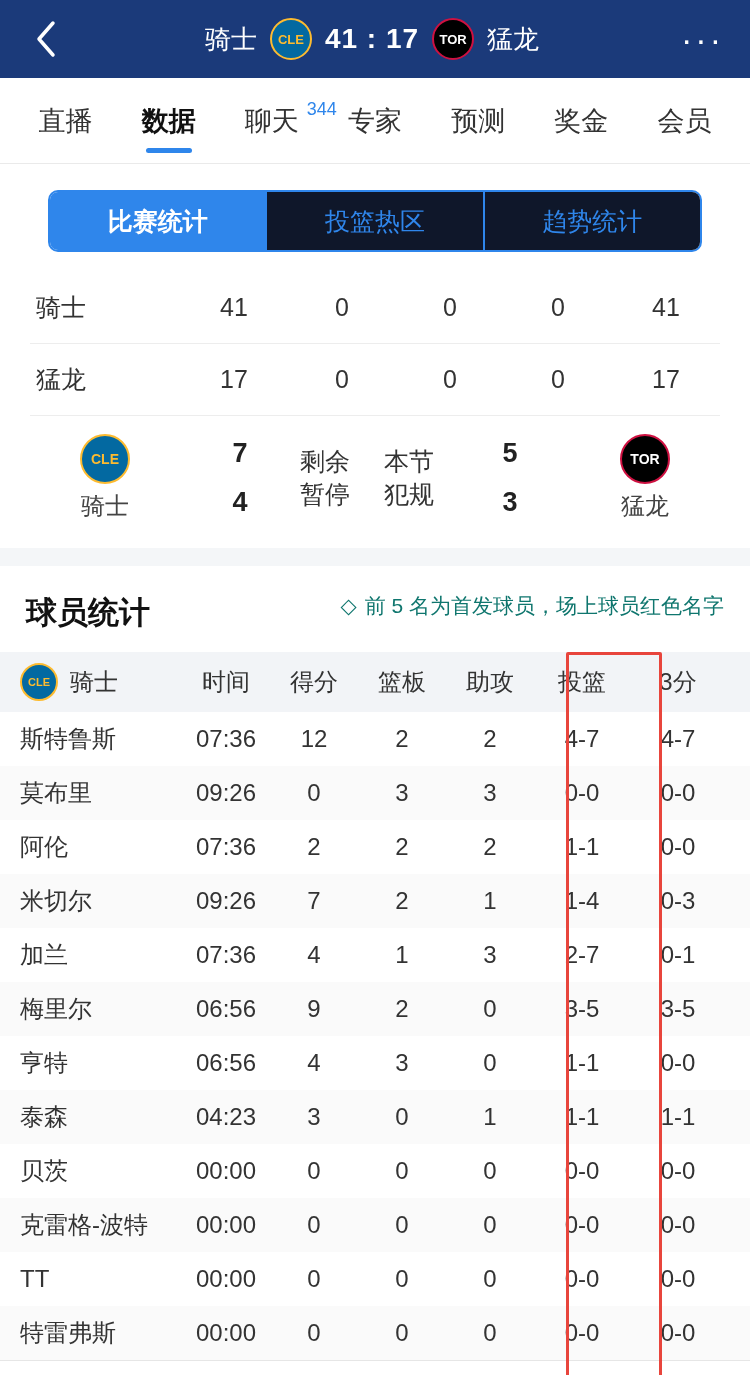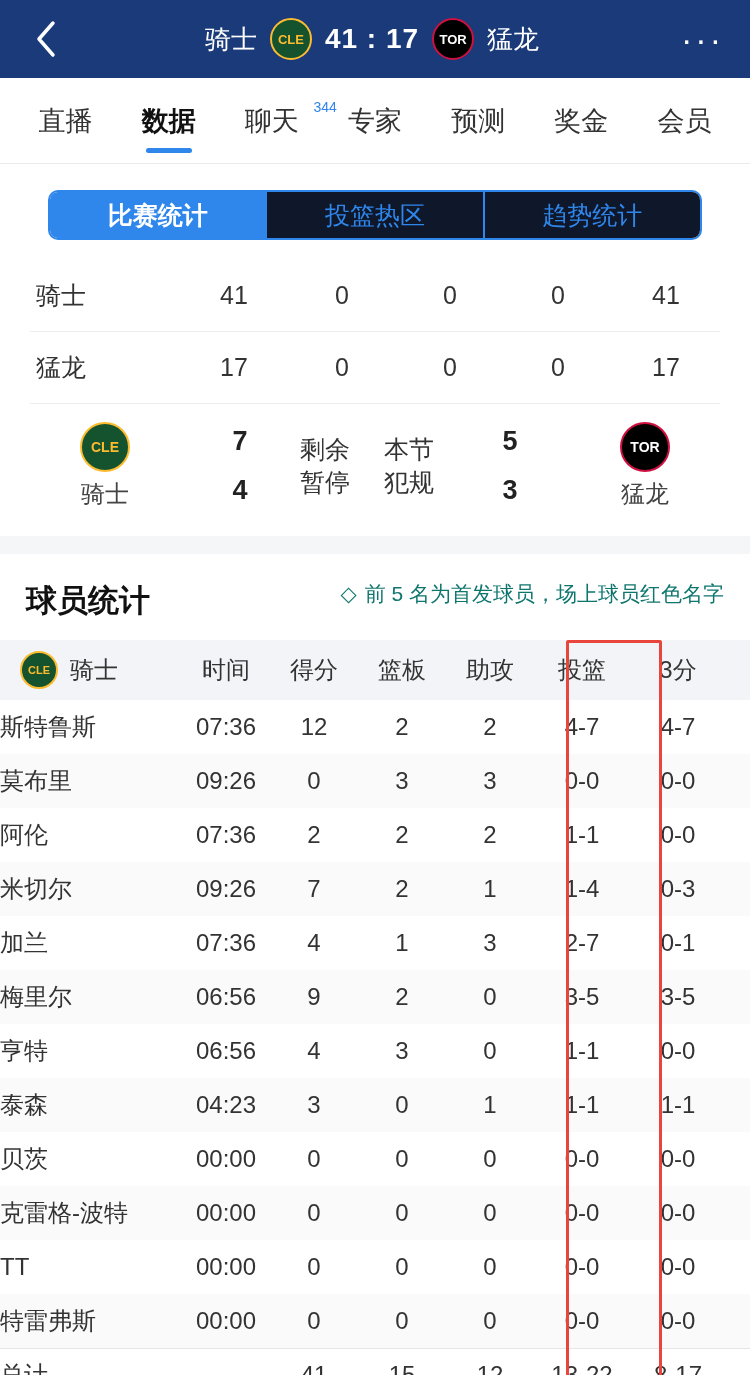--- a/index.html
+++ b/index.html
@@ -53,21 +53,21 @@
   .logo {
     width: 42px; height: 42px;
     border-radius: 50%;
     display: flex; align-items: center; justify-content: center;
     font-size: 13px; font-weight: bold;
     color: #ffffff;
     flex: 0 0 auto;
     border: 2px solid #ffffff;
     overflow: hidden;
   }
-  .logo.cle { background: #14532d; color: #fdbb30; border-color: #fdbb30; }
+  .logo.cle { background: #0369a1; color: #fdbb30; border-color: #fdbb30; }
   .logo.tor { background: #000000; color: #ffffff; border-color: #ce1141; }
   .logo.small { width: 38px; height: 38px; font-size: 11px; }
   .logo.big { width: 50px; height: 50px; font-size: 14px; }
 
   
   .navtabs {
     height: 86px;
     display: flex;
     align-items: center;
     background: #ffffff;
@@ -95,36 +95,36 @@
     transform: translateX(-50%);
     width: 46px;
     height: 5px;
     border-radius: 3px;
     background: #2f86eb;
   }
   .badge-sup {
     position: absolute;
     top: -4px;
     right: -38px;
-    font-size: 14px;
+    font-size: 18px;
     color: #2f86eb;
     font-weight: normal;
   }
 
   
   .segment-wrap {
     padding: 26px 48px 20px 48px;
     background: #ffffff;
   }
   .segment {
     display: flex;
     border: 2px solid #2f86eb;
     border-radius: 10px;
     overflow: hidden;
-    height: 50px;
+    height: 62px;
   }
   .segment-item {
     flex: 1 1 0;
     display: flex;
     align-items: center;
     justify-content: center;
     font-size: 25px;
     color: #2f86eb;
     background: #0f172a;
     border-right: 2px solid #2f86eb;
@@ -210,20 +210,21 @@
   table.stats thead th {
     background: #f2f4f7;
     height: 60px;
     color: #333333;
   }
   table.stats col.c-name { width: 182px; }
   table.stats col.c-d { width: 88px; }
   table.stats col.c-w { width: 96px; }
   table.stats td.name, table.stats th.name {
     text-align: left;
+    padding-left: 20px;
   }
   .th-name-inner { display: flex; align-items: center; gap: 12px; padding-left: 20px; height: 60px; }
   table.stats tbody tr:nth-child(even) { background: #fafafa; }
   table.stats tbody tr.total td { border-top: 1px solid #e6e6e6; }
   td.onfloor { color: #e8453c; }
   .hl-col {
     position: absolute;
     border: 3px solid #e8453c;
     pointer-events: none;
     border-radius: 2px;

